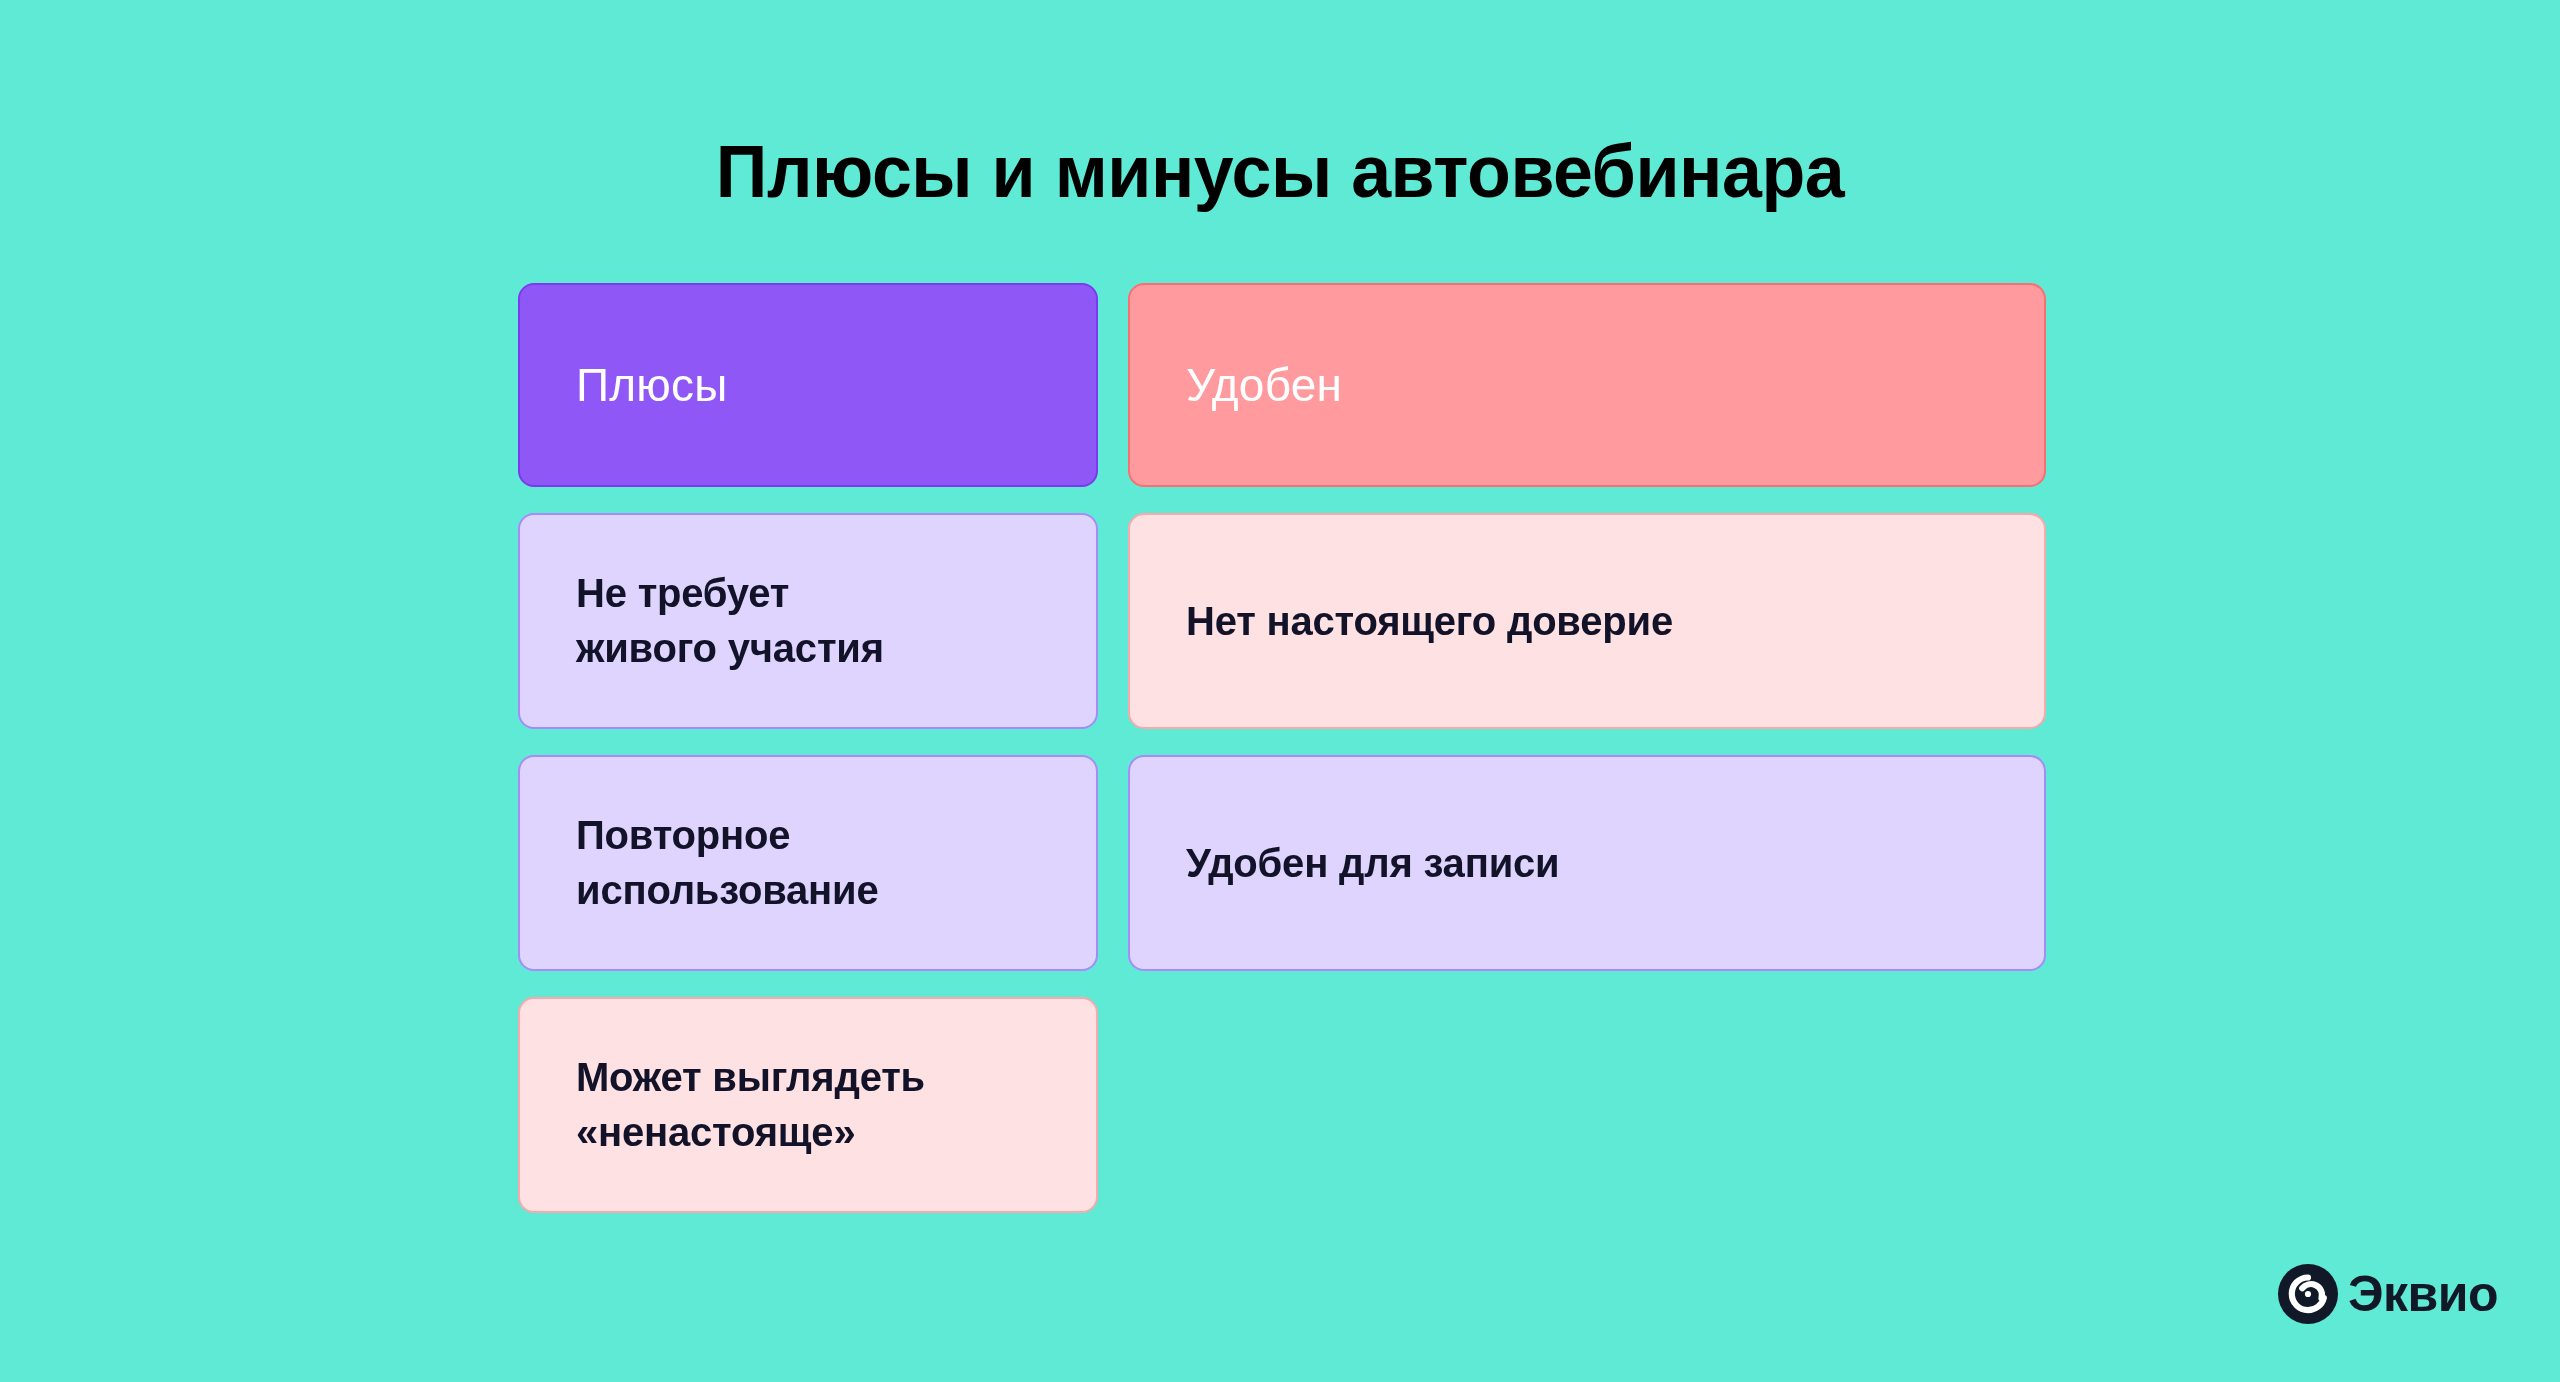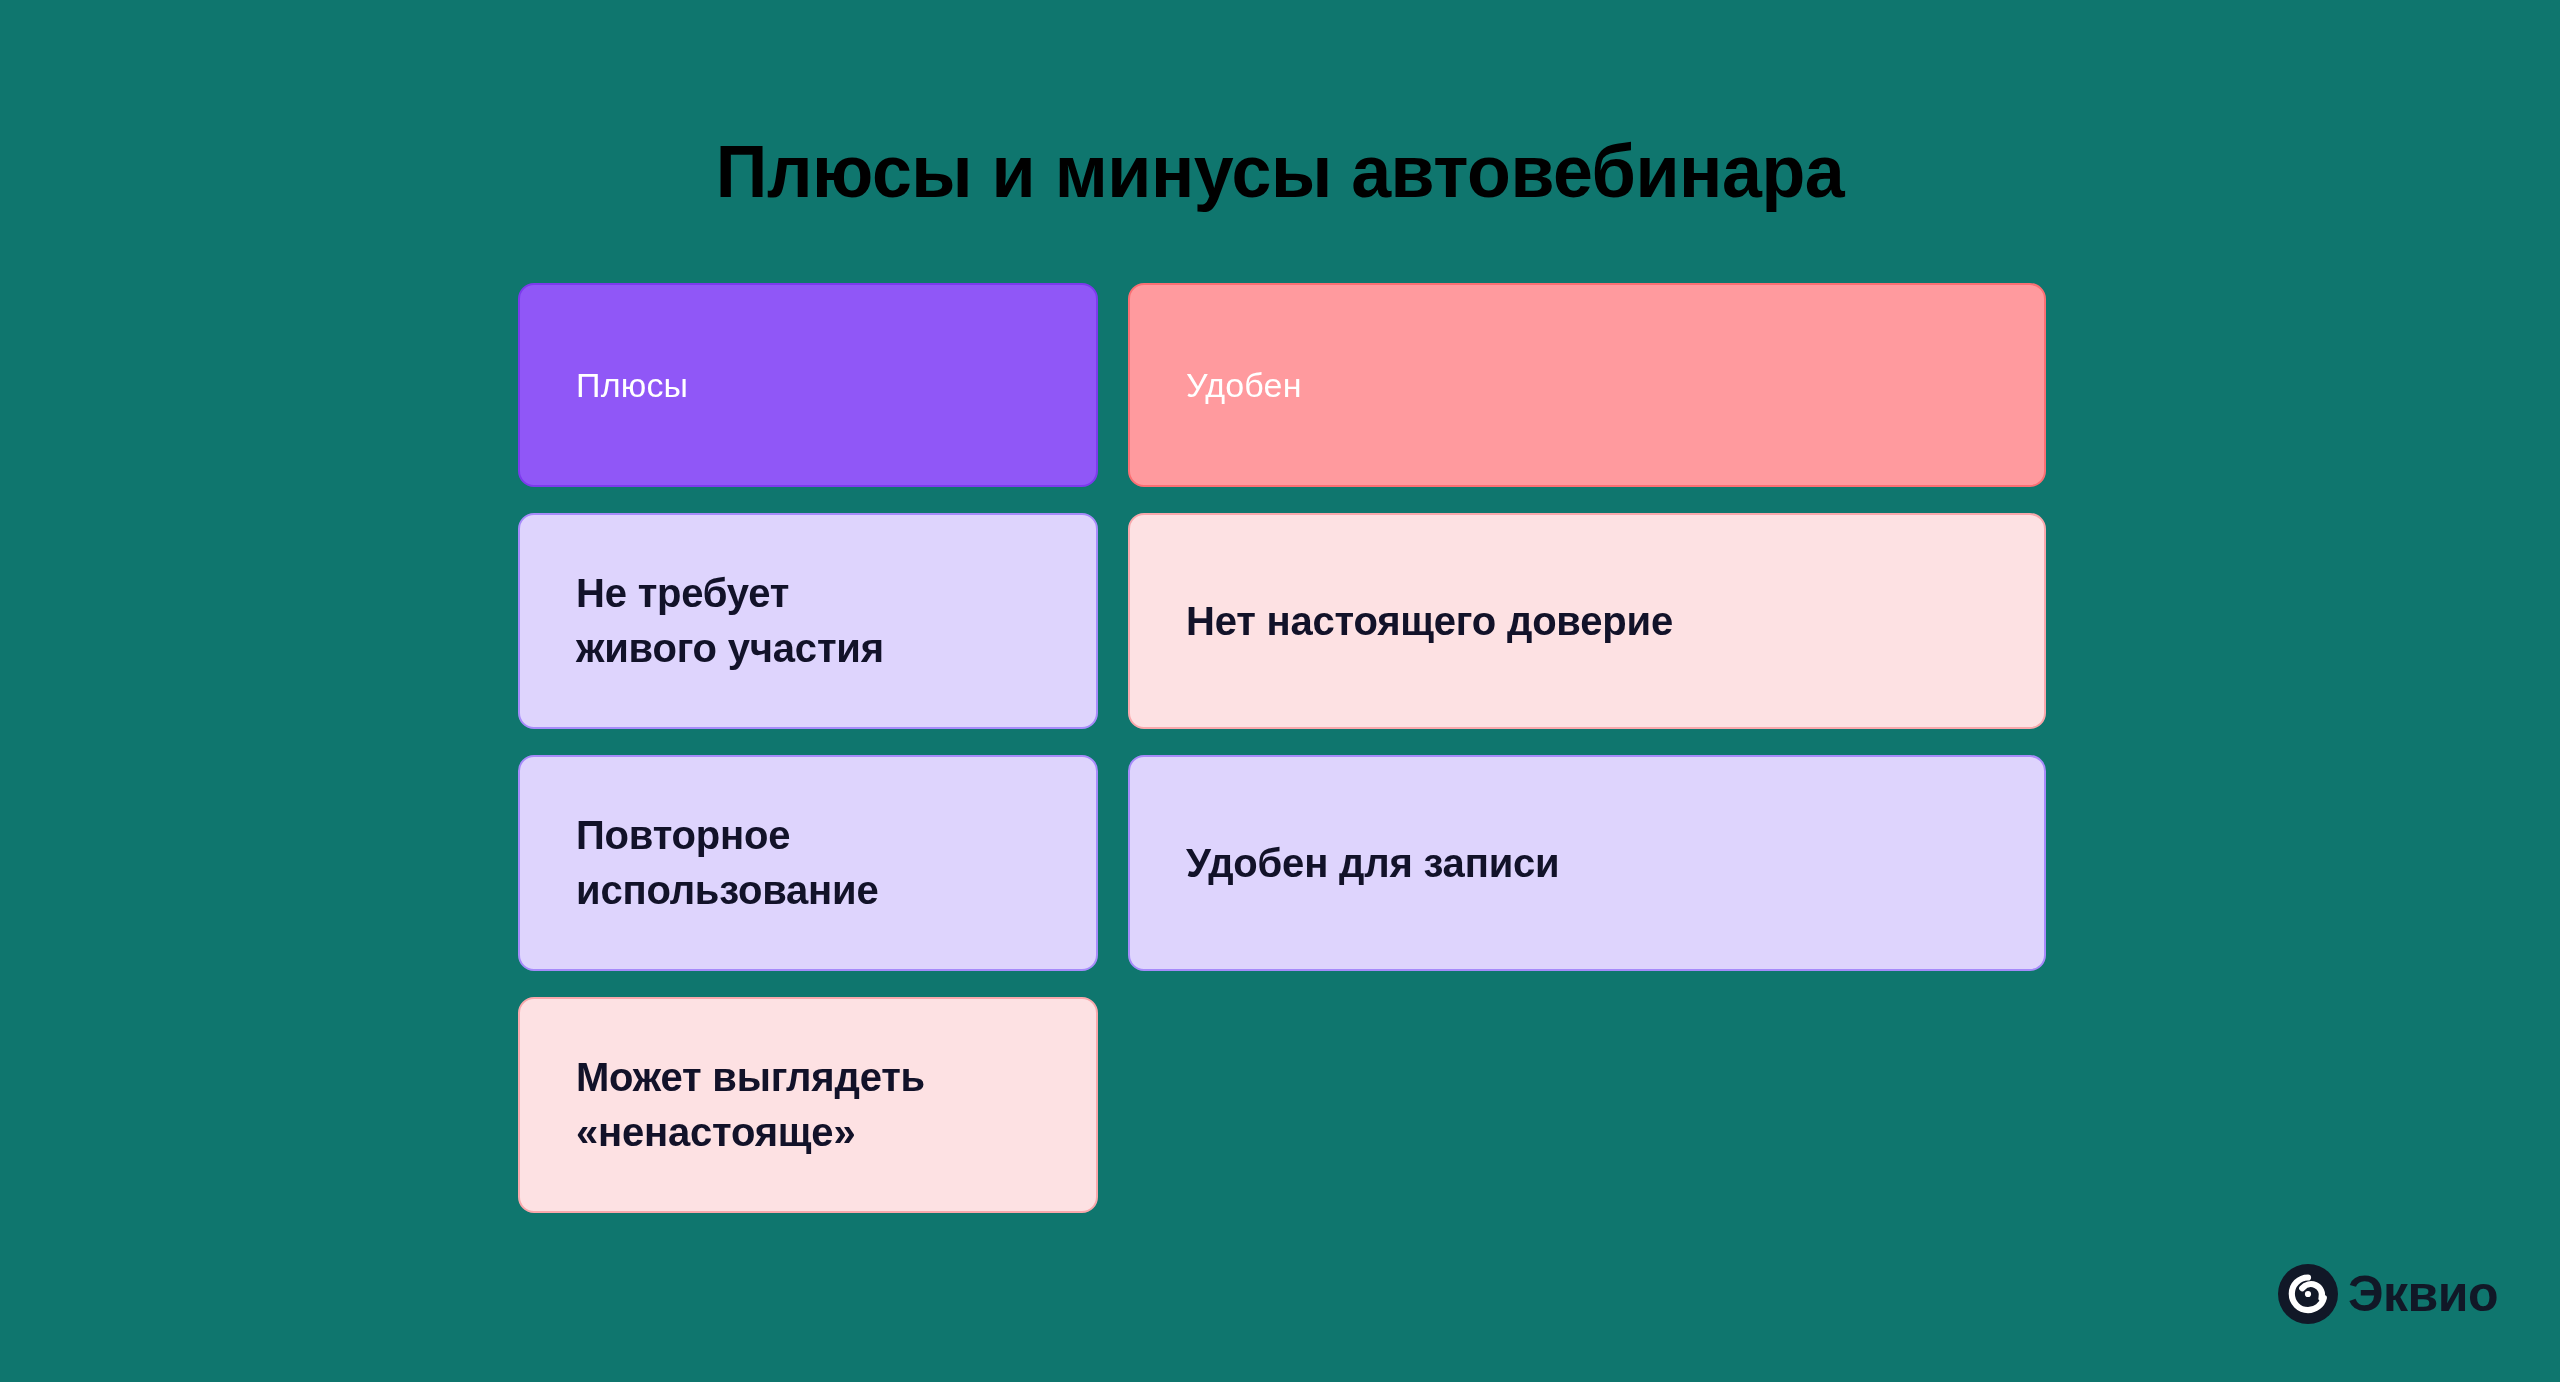--- a/index.html
+++ b/index.html
@@ -13,21 +13,21 @@
     height: 1382px;
     position: relative;
     overflow: hidden;
     font-family: "Liberation Sans", sans-serif;
     -webkit-font-smoothing: antialiased;
   }
 
   .slide {
     position: absolute;
     inset: 0;
-    background: #0f766e;
+    background: #5eead4;
   }
 
   
   .title {
     position: absolute;
     top: 78px;
     left: 0;
     width: 2560px;
     text-align: center;
     font-size: 74px;
@@ -83,21 +83,21 @@
     background: #ff9a9e;
     border-color: #fb6f73;
   }
   .card.cons-body {
     background: #fde1e3;
     border-color: #f9a8ac;
   }
 
   .header-label {
     color: #ffffff;
-    font-size: 34px;
+    font-size: 46px;
     line-height: 56px;
     font-weight: 400;
     letter-spacing: 0.2px;
   }
 
   .body-label {
     color: #121229;
     font-size: 40px;
     line-height: 55px;
     font-weight: 700;

